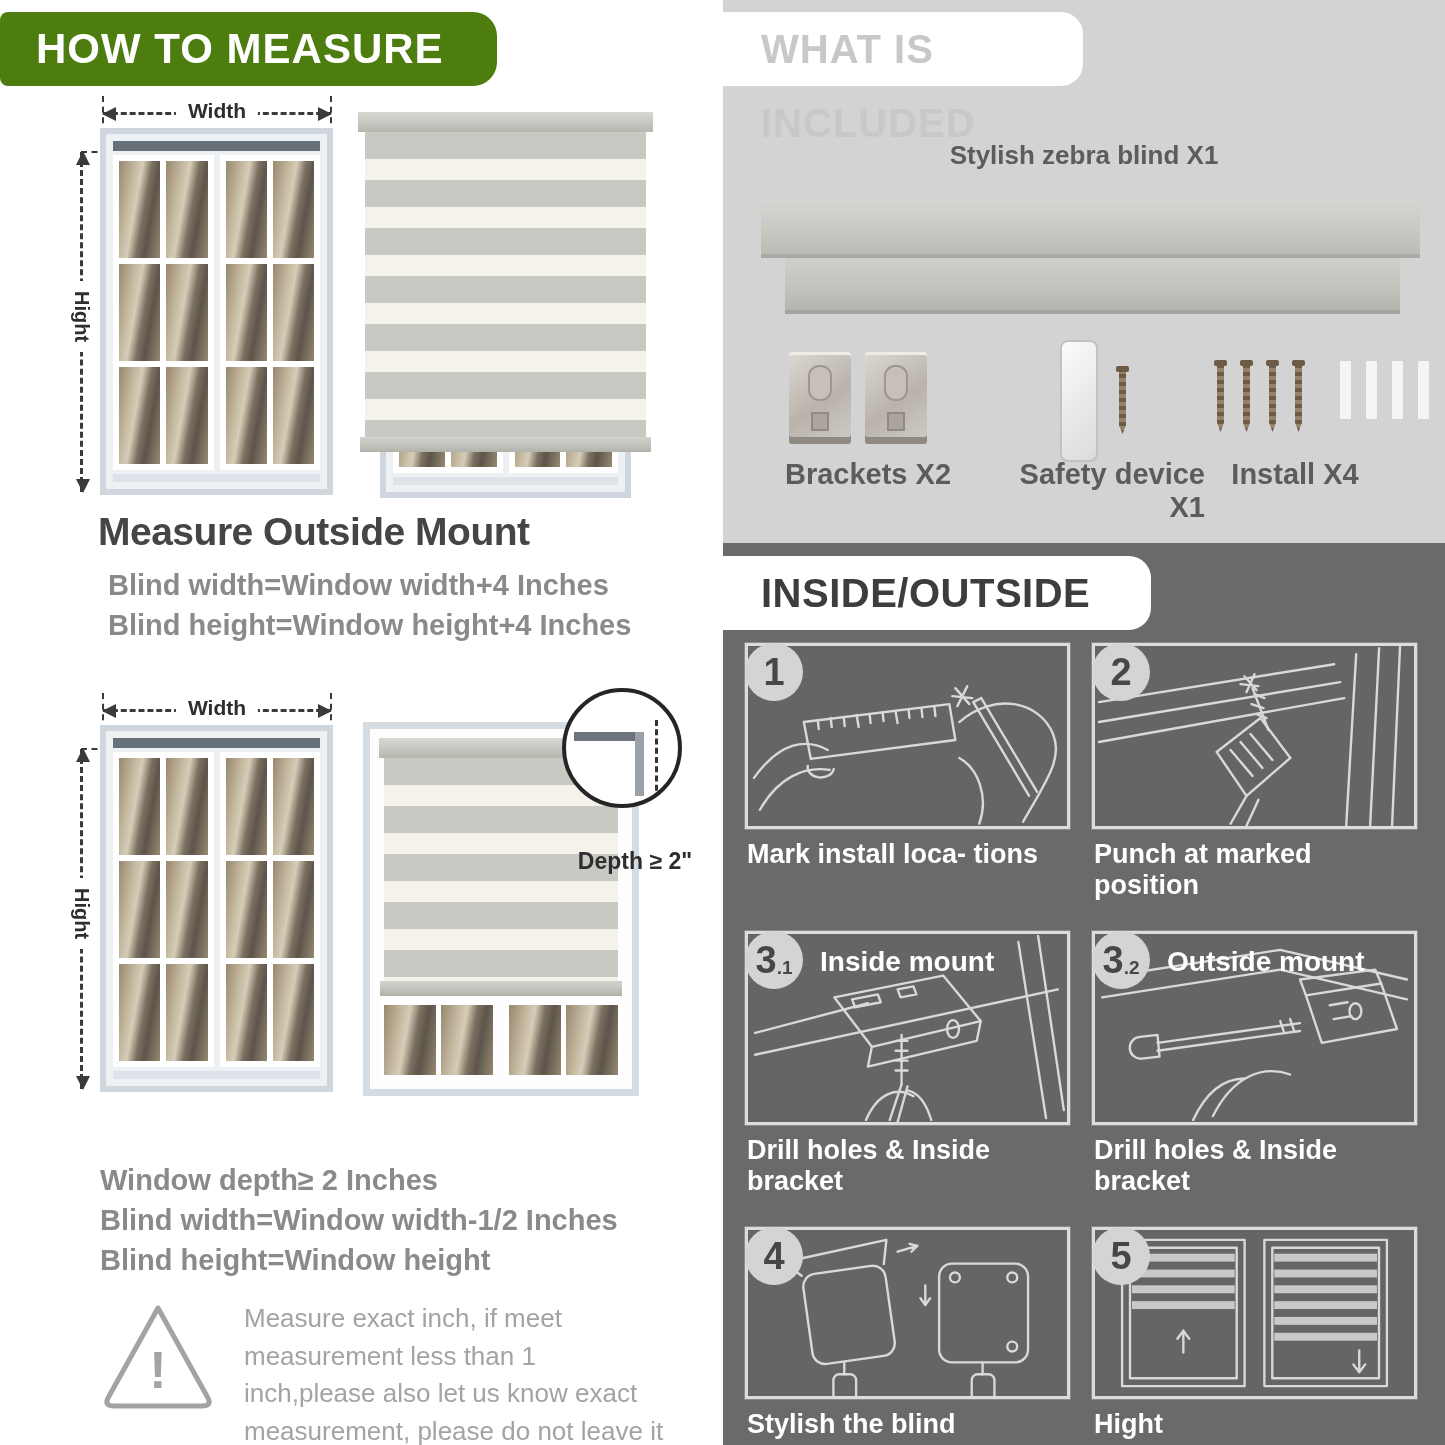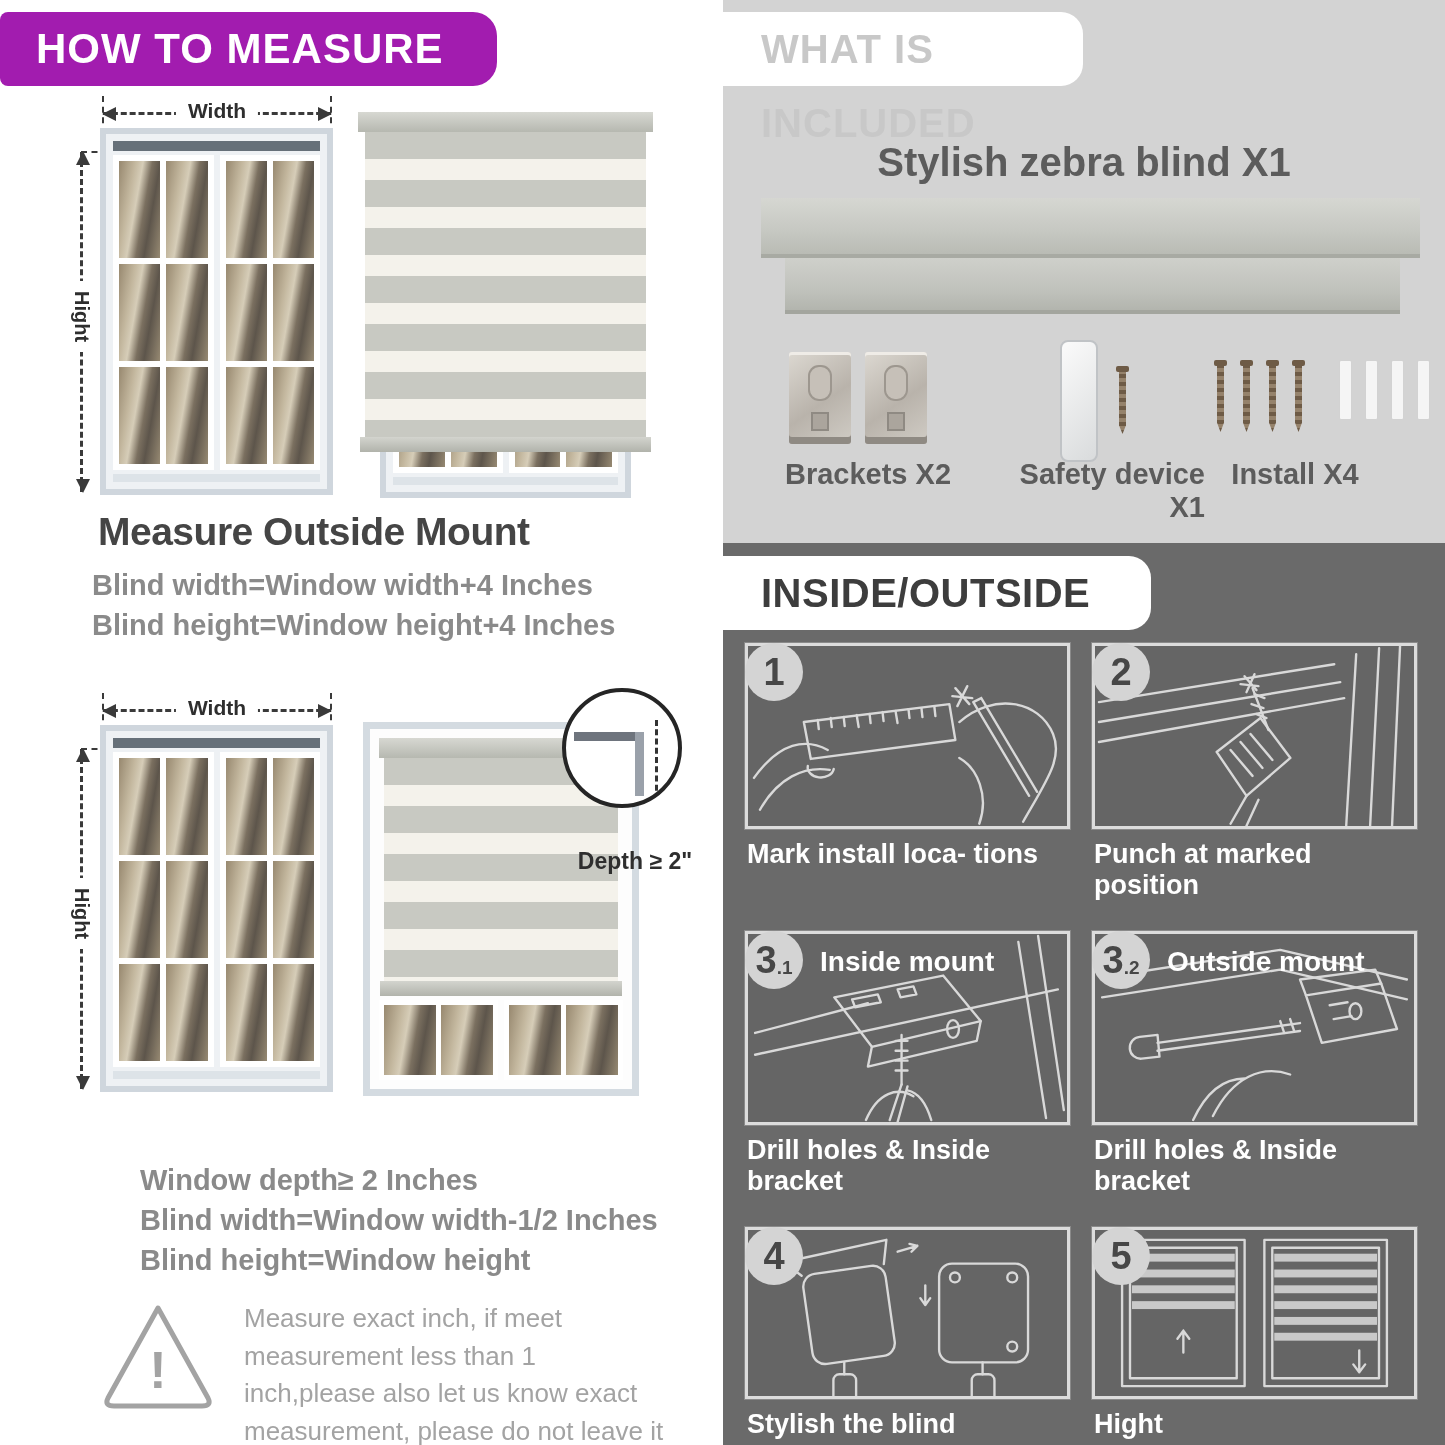--- a/index.html
+++ b/index.html
@@ -1,21 +1,21 @@
 <!DOCTYPE html>
 <html><head>
 <meta charset="utf-8">
 <style>
   html,body{margin:0;padding:0;background:#fff;}
   .page{position:relative;width:1445px;height:1445px;background:#ffffff;overflow:hidden;
         font-family:"Liberation Sans",sans-serif;}
   .abs{position:absolute;}
 
   
-  .htm-header{left:0;top:12px;width:497px;height:74px;background:#a21caf;
+  .htm-header{left:0;top:12px;width:497px;height:74px;background:#4d7c0f;
     border-radius:8px 24px 24px 8px;color:#fff;font-weight:bold;font-size:42px;
     letter-spacing:1px;line-height:74px;padding-left:36px;box-sizing:border-box;}
 
   
   .window-photo{background:#cfd6dd;padding:6px;box-sizing:border-box;}
   .wp-inner{width:100%;height:100%;background:#eef1f4;padding:7px;box-sizing:border-box;
     display:flex;flex-direction:column;}
   .wp-head{height:10px;background:#667079;margin-bottom:4px;flex:none;}
   .wp-sashes{flex:1;display:flex;gap:6px;min-height:0;}
   .wp-sash{flex:1;background:#fff;padding:6px;display:grid;grid-template-columns:1fr 1fr;
@@ -68,21 +68,21 @@
 
   .warning{display:flex;gap:28px;align-items:flex-start;}
   .warning .wtext{width:420px;font-size:26px;color:#a3a3a3;line-height:1.45;}
 
   
   .right-col{left:723px;top:0;width:722px;height:1445px;}
   .included{left:0;top:0;width:100%;height:543px;background:#d3d3d3;}
   .inc-header{left:0;top:12px;width:360px;height:74px;background:#ffffff;border-radius:0 22px 22px 0;
     color:#c8c8c8;font-weight:bold;font-size:40px;letter-spacing:1px;line-height:74px;
     padding-left:38px;box-sizing:border-box;}
-  .product-label{left:0;top:140px;width:100%;text-align:center;font-weight:bold;font-size:40px;color:#5c5c5c;}
+  .product-label{left:0;top:140px;width:100%;text-align:center;font-weight:bold;font-size:26px;color:#5c5c5c;}
   .rail-main{left:38px;right:25px;top:198px;height:60px;
     background:linear-gradient(180deg,#d6d7d2 0%,#c6c8c2 55%,#b7b9b2 100%);box-shadow:inset 0 -4px 0 #a8aaa3;}
   .rail-lower{left:62px;right:45px;top:258px;height:56px;
     background:linear-gradient(180deg,#cfd0cb 0%,#bfc1bb 60%,#b0b2ab 100%);box-shadow:inset 0 -4px 0 #a3a59e;}
   .bracket{width:62px;height:92px;border-radius:3px;position:relative;
     background:linear-gradient(145deg,#dcd8d1,#b9b3ab 55%,#d0ccc5);
     box-shadow:inset 0 3px 0 #efece7, inset 0 -7px 0 #8f8a83;}
   .bracket::before{content:"";position:absolute;left:19px;right:19px;top:13px;height:36px;
     border-radius:11px;background:#c6c0b8;box-shadow:inset 0 0 0 2px #9d978f;}
   .bracket::after{content:"";position:absolute;left:22px;right:22px;bottom:13px;height:15px;
@@ -175,21 +175,21 @@
       </div>
     </div>
     <div class="shade-stack">
       <div class="zb-head"></div>
       <div class="zb-shade"></div>
       <div class="zb-bottom"></div>
     </div>
   </div>
 
   <div class="abs sec-title" style="left:98px;top:510px;">Measure Outside Mount</div>
-  <div class="abs sec-rules" style="left:92px;top:565px;">
+  <div class="abs sec-rules" style="left:108px;top:565px;">
     <div>Blind width=Window width+4 Inches</div>
     <div>Blind height=Window height+4 Inches</div>
   </div>
 
   <div class="abs h-arrow" style="left:103px;top:709px;width:228px;">
     <span class="tick l"></span>
     <span class="tick r"></span>
     <span class="lab">Width</span>
   </div>
   <div class="abs v-arrow" style="left:80px;top:749px;height:340px;">
@@ -241,21 +241,21 @@
     </div>
   </div>
 
   <div class="abs magnifier" style="left:562px;top:688px;">
     <div class="m1"></div>
     <div class="m2"></div>
     <div class="m3"></div>
   </div>
   <div class="abs depth-label" style="left:560px;top:848px;width:150px;text-align:center;">Depth ≥ 2"</div>
 
-  <div class="abs sec-rules" style="left:100px;top:1160px;margin-left:40px;">
+  <div class="abs sec-rules" style="left:100px;top:1160px;">
     <div>Window depth≥ 2 Inches</div>
     <div>Blind width=Window width-1/2 Inches</div>
     <div>Blind height=Window height</div>
   </div>
 
   <div class="abs warning" style="left:100px;top:1300px;">
     <svg width="116" height="112" viewBox="0 0 116 112">
       <path d="M58,8 L108,98 Q112,106 102,106 L14,106 Q4,106 8,98 Z" fill="none" stroke="#a3a3a3" stroke-width="5" stroke-linejoin="round"></path>
       <text x="58" y="88" text-anchor="middle" font-size="52" font-weight="bold" fill="#a3a3a3" font-family="Liberation Sans, sans-serif">!</text>
     </svg>

